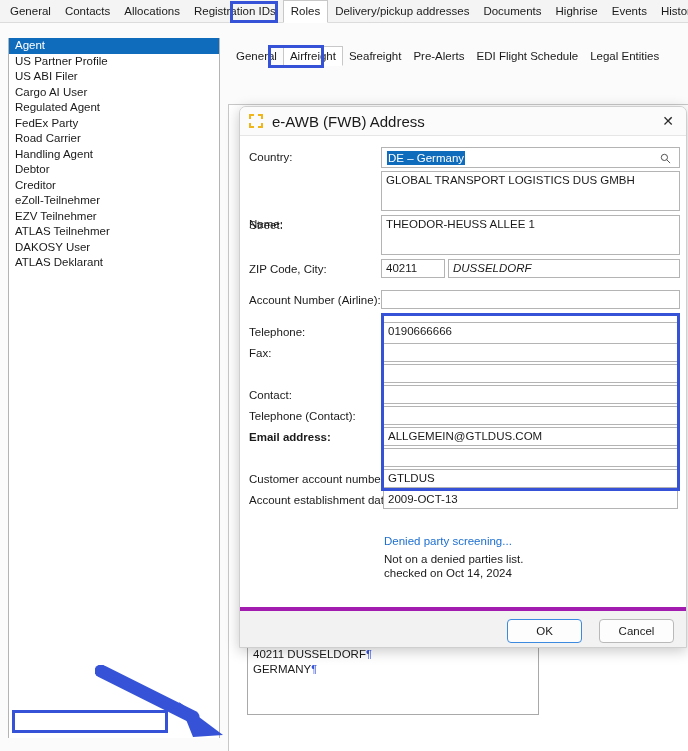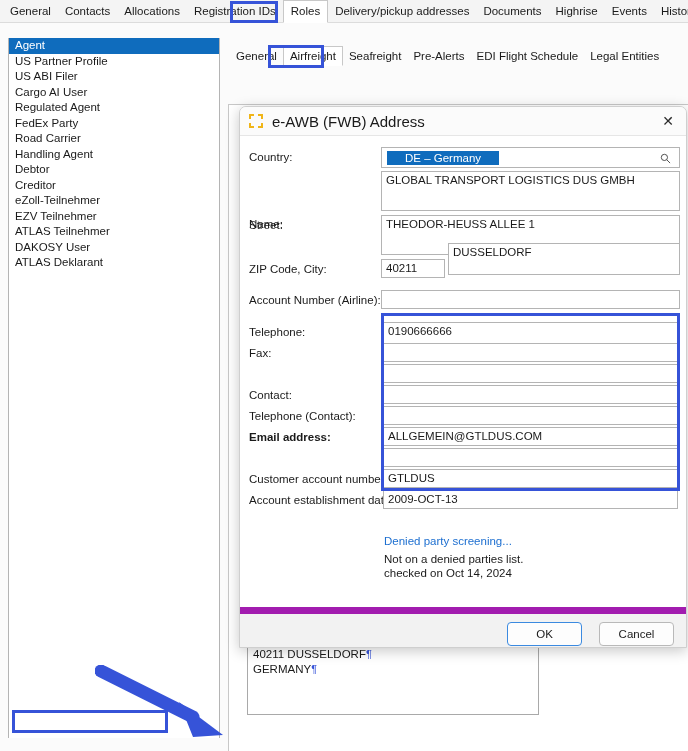--- a/index.html
+++ b/index.html
@@ -135,21 +135,21 @@
     position: absolute; right: 8px; top: 5px; width: 20px; height: 18px;
     display: flex; align-items: center; justify-content: center;
     font-size: 14px; color: #2b2b2b; cursor: pointer; line-height: 1;
   }
   .dlg-body {
     position: relative; height: 472px; background: #ffffff;
     border-top: 1px solid #e6e6e6;
   }
   .dlg-footer {
     position: relative; height: 41px; background: #f2f2f2;
-    border-top: 7px solid #a21caf;
+    border-top: 4px solid #a21caf;
   }
   .btn {
     position: absolute; top: 8px; height: 24px; width: 75px;
     border: 1px solid #b9b9b9; border-radius: 4px; background: #fdfdfd;
     font-family: "Liberation Sans", sans-serif; font-size: 11.5px; color: #1a1a1a;
     cursor: pointer; padding: 0;
   }
   .btn.ok { right: 104px; border-color: #3b8ae0; }
   .btn.cancel { right: 12px; }
   .flabel {
@@ -160,21 +160,21 @@
     position: absolute; background: #ffffff; border: 1px solid #b4b4b4;
     font-family: "Liberation Sans", sans-serif; font-size: 11.5px; color: #1a1a1a;
     padding: 1px 4px; outline: none; resize: none; line-height: 15px;
   }
   .searchicon {
     position: absolute; right: 8px; top: 5px; width: 11px; height: 11px;
     pointer-events: none;
   }
   .sel-text {
     position: absolute; left: 5px; top: 3px; background: #0f6cbd; color: #ffffff;
-    font-size: 11.5px; padding: 0 18px; line-height: 14px;
+    font-size: 11.5px; padding: 0 1px; line-height: 14px;
   }
 
   
   .dps-link {
     position: absolute; left: 144px; top: 399px; font-size: 11.5px;
     color: #1d6fd0; cursor: pointer;
   }
   .dps-text {
     position: absolute; left: 144px; top: 416px; font-size: 11.5px;
     color: #1a1a1a; line-height: 14px;
@@ -284,21 +284,21 @@
       </div>
 
       <div class="flabel" style="top:39px;margin-top:43px;">Name:</div>
       <div class="fin" style="left:141px; top:35px; width:299px; height:40px;">GLOBAL TRANSPORT LOGISTICS DUS GMBH</div>
 
       <div class="flabel" style="top:83px;">Street:</div>
       <div class="fin" style="left:141px; top:79px; width:299px; height:40px;">THEODOR-HEUSS ALLEE  1</div>
 
       <div class="flabel" style="top:127px;">ZIP Code, City:</div>
       <div class="fin" style="left:141px; top:123px; width:64px; height:19px;">40211</div>
-      <div class="fin" style="left:208px; top:107px; width:232px; height:32px;">DUSSELDORF</div>
+      <div class="fin" style="left:208px; top:123px; width:232px; height:19px;font-style:italic;">DUSSELDORF</div>
 
       <div class="flabel" style="top:158px;">Account Number (Airline):</div>
       <div class="fin" style="left:141px; top:154px; width:299px; height:19px;"></div>
 
       <div class="flabel" style="top:190px;">Telephone:</div>
       <div class="fin" style="left:143px; top:186px; width:295px; height:24px;">0190666666</div>
 
       <div class="flabel" style="top:211px;">Fax:</div>
       <div class="fin" style="left:143px; top:207px; width:295px; height:19px;"></div>
 

